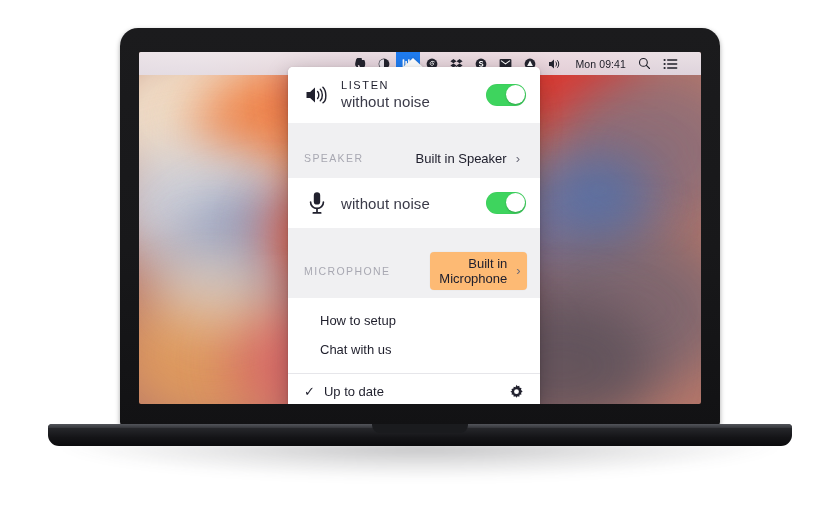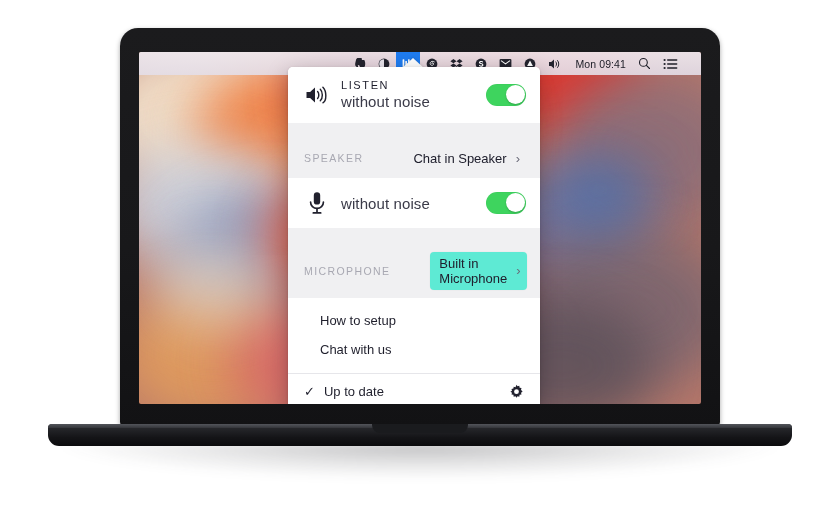--- a/index.html
+++ b/index.html
@@ -118,21 +118,21 @@
 
   .row-dev{
     display:flex;align-items:center;justify-content:space-between;
     background:#f0f0f2;padding:24px 14px 8px 16px;gap:40px;
   }
   .dev-label{font-size:10.5px;letter-spacing:1.4px;color:#a8a8b2;}
   .dev-val{
     display:flex;align-items:center;gap:9px;font-size:13px;color:#20202e;
     padding:4px 6px 4px 9px;border-radius:4px;
   }
-  .dev-val.hl{background:#5eead4;box-shadow:0 0 0 .5px rgba(0,0,0,.03);}
+  .dev-val.hl{background:#fdba74;box-shadow:0 0 0 .5px rgba(0,0,0,.03);text-align:right;}
   .chev{color:#6a6a78;font-size:13px;line-height:1;}
 
   .link-row{
     padding:7px 32px;font-size:13px;color:#1f1f2c;background:#fff;
   }
   .links-wrap{padding:8px 0 9px 0;background:#fff;}
   .divider{height:1px;background:#e6e6ea;}
   .foot{
     display:flex;align-items:center;justify-content:space-between;
     padding:10px 16px 11px 16px;background:#fff;
@@ -273,21 +273,21 @@
             <div class="sub">without noise</div>
           </span>
           <span class="toggle">
               <span class="knob"></span>
             </span>
         </div>
 
         <div class="row-dev">
           <span class="dev-label">SPEAKER</span>
           <span class="dev-val">
-            <span>Chat in Speaker</span>
+            <span>Built in Speaker</span>
             <span class="chev">›</span>
           </span>
         </div>
 
         <div class="row-main">
           <span class="icon">
             <svg width="20" height="24" viewBox="0 0 20 24">
               <rect x="6.8" y="1.2" width="6.4" height="12.4" rx="3.2" fill="#21212e"></rect>
               <path d="M3.6 11.2c0 3.6 2.8 6.2 6.4 6.2s6.4-2.6 6.4-6.2" stroke="#21212e" stroke-width="1.7" fill="none" stroke-linecap="round"></path>
               <path d="M10 17.6v4.1M6.3 21.9h7.4" stroke="#21212e" stroke-width="1.7" stroke-linecap="round"></path>

